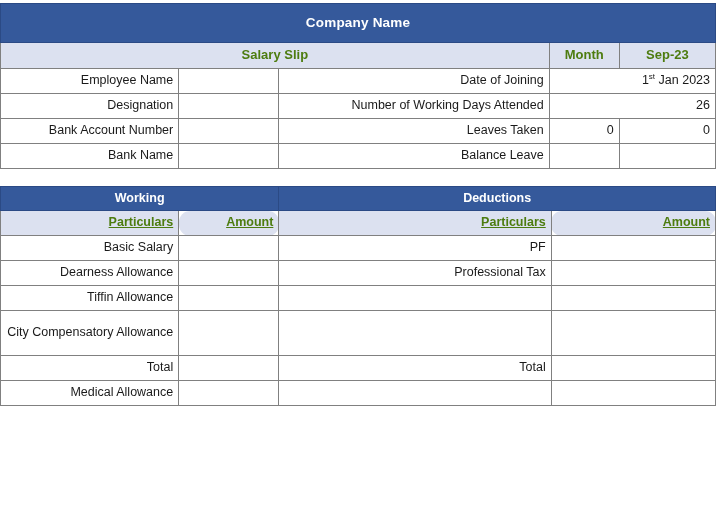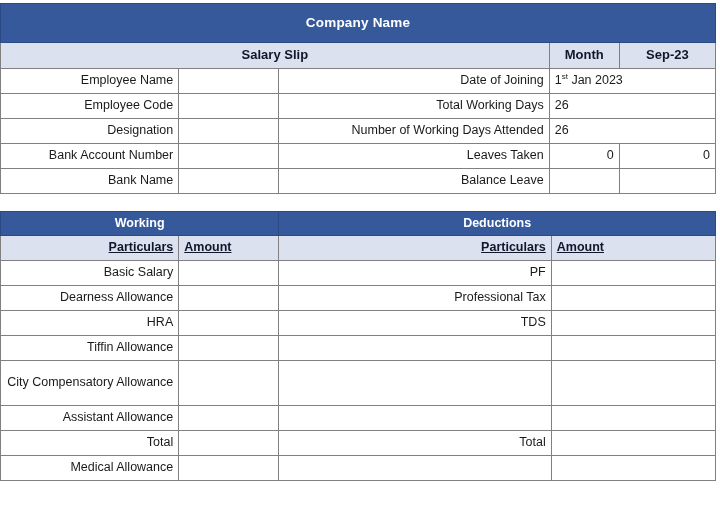--- a/index.html
+++ b/index.html
@@ -43,25 +43,25 @@
   
   .band-dark {
     background: #35599B !important;
     color: #ffffff;
     font-weight: bold;
     text-align: center;
     border-color: #2b4a85 !important;
   }
   .band-light {
     background: #DCE1F0 !important;
-    color: #0f172a;
+    color: #4d7c0f;
     font-weight: bold;
     text-align: center;
   }
-  .ctr { text-align: left; }
+  .ctr { text-align: right; border-radius: 11px; }
   .lft { text-align: right; }
 
   .company-row td { height: 34px; font-size: 13.5px; letter-spacing: .2px; }
   .slip-row td { height: 21px; font-size: 13px; }
   .info-row td { height: 20px; }
   .sec-hdr-row td { height: 19px; font-size: 12.5px; }
   .part-hdr-row td { height: 20px; text-decoration: underline; }
   .item-row td { height: 20px; }
   .item-row-tall td { height: 40px; vertical-align: top; padding-top: 3px; }
 
@@ -108,26 +108,20 @@
         <td class="band-light">Sep-23</td>
       </tr>
 
       <tr class="info-row">
         <td class="lft">Employee Name</td>
         <td></td>
         <td class="lft">Date of Joining</td>
         <td colspan="2" class="ctr"><span>1</span><sup>st</sup><span> Jan 2023</span></td>
       </tr>
 
-      <tr class="info-row">
-        <td class="lft">Employee Code</td>
-        <td></td>
-        <td class="lft">Total Working Days</td>
-        <td colspan="2" class="ctr">26</td>
-      </tr>
 
       <tr class="info-row">
         <td class="lft">Designation</td>
         <td></td>
         <td class="lft">Number of Working Days Attended</td>
         <td colspan="2" class="ctr">26</td>
       </tr>
 
 
       <tr class="info-row">
@@ -175,44 +169,32 @@
         <td class="lft">PF</td>
         <td></td>
       </tr>
       <tr class="item-row">
         <td class="lft">Dearness Allowance</td>
         <td></td>
         <td class="lft">Professional Tax</td>
         <td></td>
       </tr>
       <tr class="item-row">
-        <td class="lft">HRA</td>
-        <td></td>
-        <td class="lft">TDS</td>
-        <td></td>
-      </tr>
-      <tr class="item-row">
         <td class="lft">Tiffin Allowance</td>
         <td></td>
         <td class="lft"></td>
         <td></td>
       </tr>
       <tr class="item-row-tall">
         <td class="lft">City Compensatory Allowance</td>
         <td></td>
         <td class="lft"></td>
         <td></td>
       </tr>
       <tr class="item-row">
-        <td class="lft">Assistant Allowance</td>
-        <td></td>
-        <td class="lft"></td>
-        <td></td>
-      </tr>
-      <tr class="item-row">
         <td class="lft">Total</td>
         <td></td>
         <td class="lft">Total</td>
         <td></td>
       </tr>
       <tr class="item-row">
         <td class="lft">Medical Allowance</td>
         <td></td>
         <td class="lft"></td>
         <td></td>

